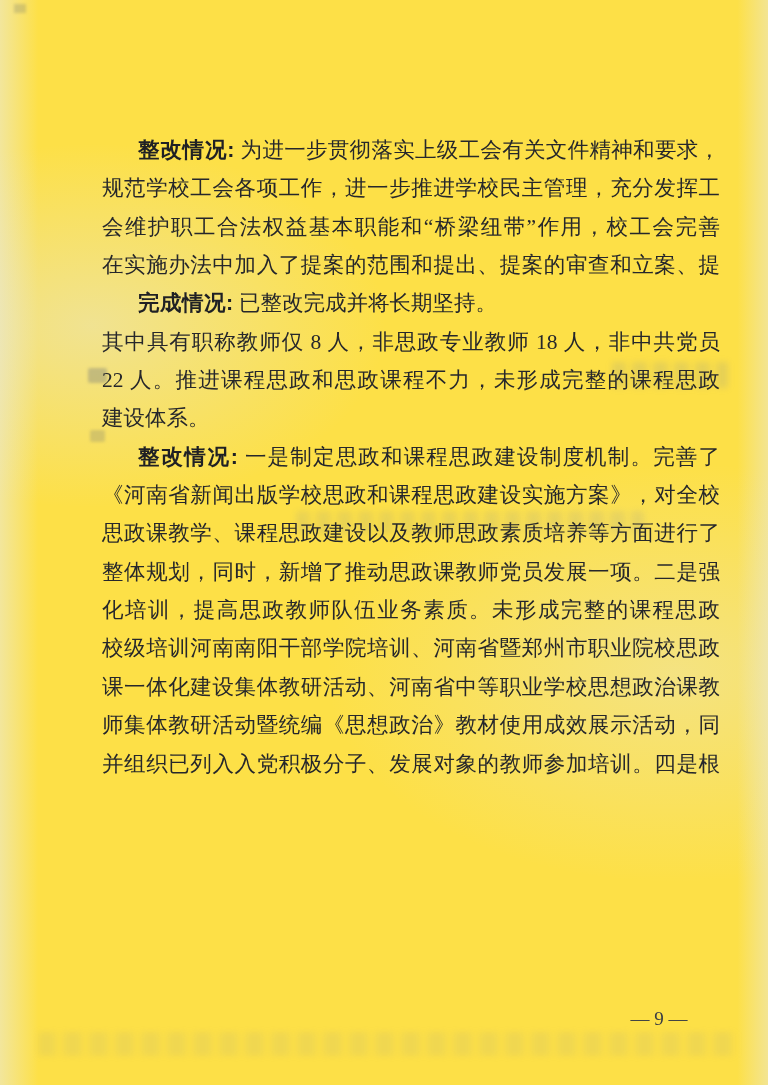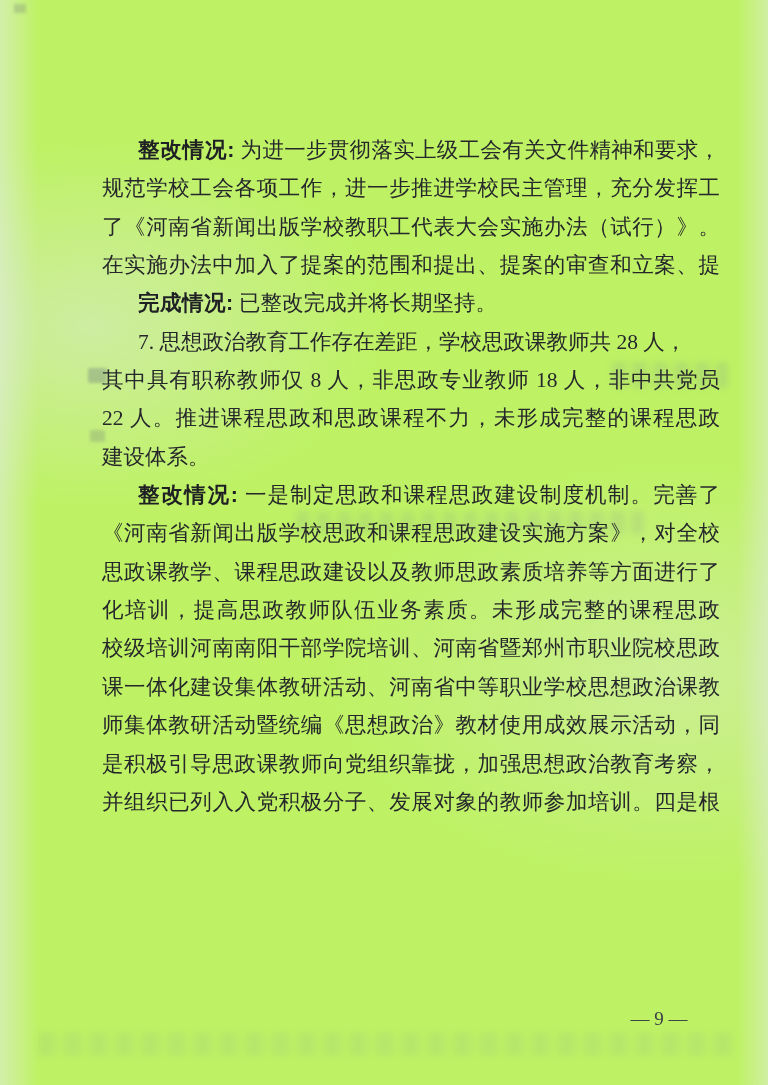--- a/index.html
+++ b/index.html
@@ -5,21 +5,21 @@
   html, body {
     margin: 0;
     padding: 0;
     background: #f4f5f6;
   }
   .page {
     position: relative;
     width: 768px;
     height: 1085px;
     margin: 0 auto;
-    background: #bef264;
+    background: #fde047;
     overflow: hidden;
     font-family: "Liberation Serif", "DejaVu Serif", serif;
   }
   
   .page::before {
     content: "";
     position: absolute;
     inset: 0;
     background:
       radial-gradient(420px 260px at 12% 30%, rgba(225,230,236,.45), rgba(225,230,236,0) 70%),
@@ -102,52 +102,51 @@
   <div class="art a3"></div>
   <div class="art a4"></div>
   <div class="art a5"></div>
   <div class="art a6"></div>
 
   <div class="textblock">
     <div class="line indent full"><b class="lbl">整改情况:</b><span class="txt"> 为进一步贯彻落实上级工会有关文件精神和要求，</span></div>
 
     <div class="line full"><span class="txt">规范学校工会各项工作，进一步推进学校民主管理，充分发挥工</span></div>
 
+    <div class="line full"><span class="txt">会维护职工合法权益基本职能和“桥梁纽带”作用，校工会完善</span></div>
 
-    <div class="line full"><span class="txt">了《河南省新闻出版学校教职工代表大会实施办法（试行）》。</span></div>
 
     <div class="line full"><span class="txt">在实施办法中加入了提案的范围和提出、提案的审查和立案、提</span></div>
 
 
     <div class="line indent"><b class="lbl">完成情况:</b><span class="txt"> 已整改完成并将长期坚持。</span></div>
 
-    <div class="line indent"><span class="txt">7. 思想政治教育工作存在差距，学校思政课教师共 28 人，</span></div>
 
     <div class="line full"><span class="txt">其中具有职称教师仅 8 人，非思政专业教师 18 人，非中共党员</span></div>
 
     <div class="line full"><span class="txt">22 人。推进课程思政和思政课程不力，未形成完整的课程思政</span></div>
 
     <div class="line"><span class="txt">建设体系。</span></div>
 
     <div class="line indent full"><b class="lbl">整改情况:</b><span class="txt"> 一是制定思政和课程思政建设制度机制。完善了</span></div>
 
     <div class="line full"><span class="txt">《河南省新闻出版学校思政和课程思政建设实施方案》，对全校</span></div>
 
     <div class="line full"><span class="txt">思政课教学、课程思政建设以及教师思政素质培养等方面进行了</span></div>
 
+    <div class="line full"><span class="txt">整体规划，同时，新增了推动思政课教师党员发展一项。二是强</span></div>
 
     <div class="line full"><span class="txt">化培训，提高思政教师队伍业务素质。未形成完整的课程思政</span></div>
 
     <div class="line full"><span class="txt">校级培训河南南阳干部学院培训、河南省暨郑州市职业院校思政</span></div>
 
     <div class="line full"><span class="txt">课一体化建设集体教研活动、河南省中等职业学校思想政治课教</span></div>
 
     <div class="line full"><span class="txt">师集体教研活动暨统编《思想政治》教材使用成效展示活动，同</span></div>
 
 
-    <div class="line full"><span class="txt">是积极引导思政课教师向党组织靠拢，加强思想政治教育考察，</span></div>
 
     <div class="line full"><span class="txt">并组织已列入入党积极分子、发展对象的教师参加培训。四是根</span></div>
   </div>
 
   <div class="footer">— 9 —</div>
 
 </div>
 
 </body></html>

